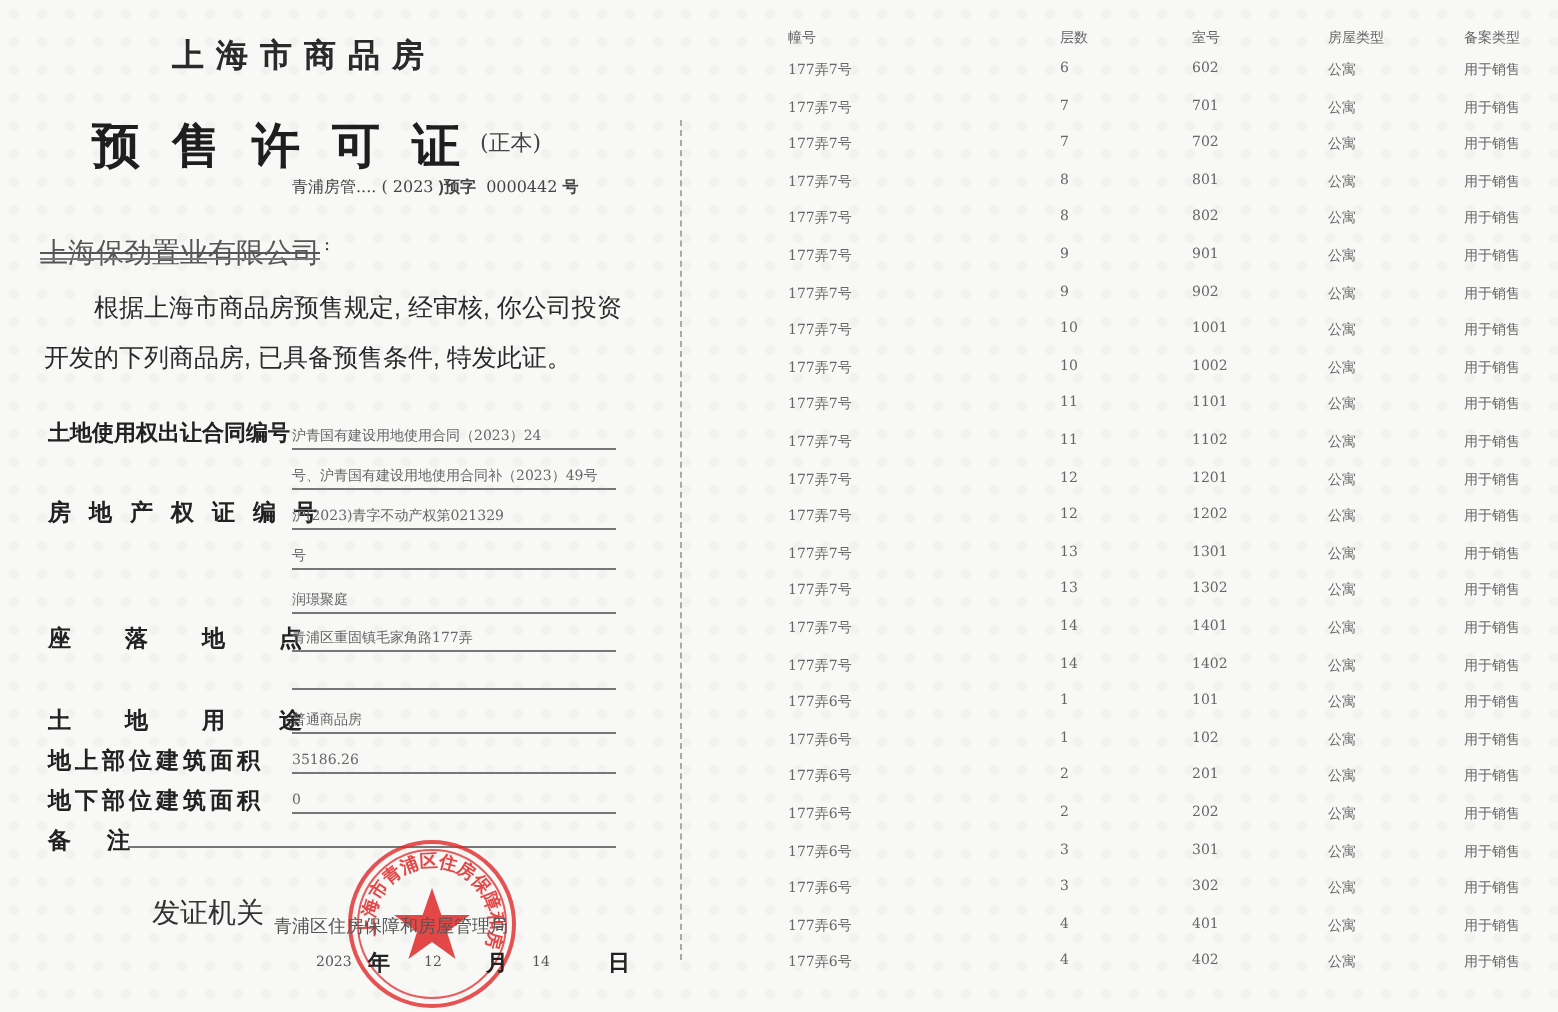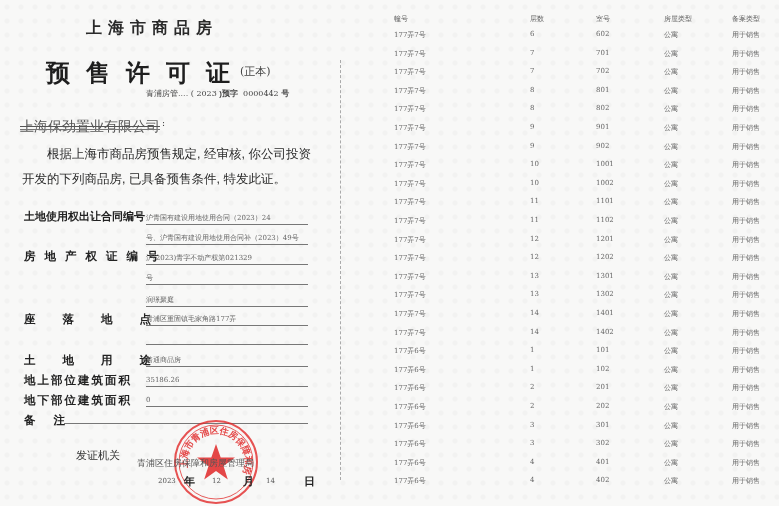--- a/index.html
+++ b/index.html
@@ -59,21 +59,21 @@
       display: flex; justify-content: space-between; width: 120px;
       white-space: nowrap;
     }
     .line-only {
       position: absolute; left: 146px; width: 162px; border-bottom: 1px solid #777;
       font-size: 7px; color: #666; white-space: nowrap; height: 12px; line-height: 12px;
     }
     .remark-line { position: absolute; left: 64px; top: 423px; width: 244px; border-bottom: 1px solid #777; }
     .issuer-label {
       position: absolute; left: 76px; top: 448px;
-      font-family: "DejaVu Sans", sans-serif; font-size: 11px; color: #333;
+      font-family: "DejaVu Sans", sans-serif; font-size: 14px; color: #333;
     }
     .issuer-name {
       position: absolute; left: 137px; top: 457px;
       font-size: 9px; color: #555;
     }
     .date { position: absolute; top: 477px; font-size: 7px; color: #555; }
     .date-unit { position: absolute; top: 474px; font-size: 11px; font-weight: bold; color: #222; }
     .stamp {
       position: absolute; left: 174px; top: 420px; width: 84px; height: 84px;
       border: 2px solid rgba(225,40,40,0.8); border-radius: 50%;

